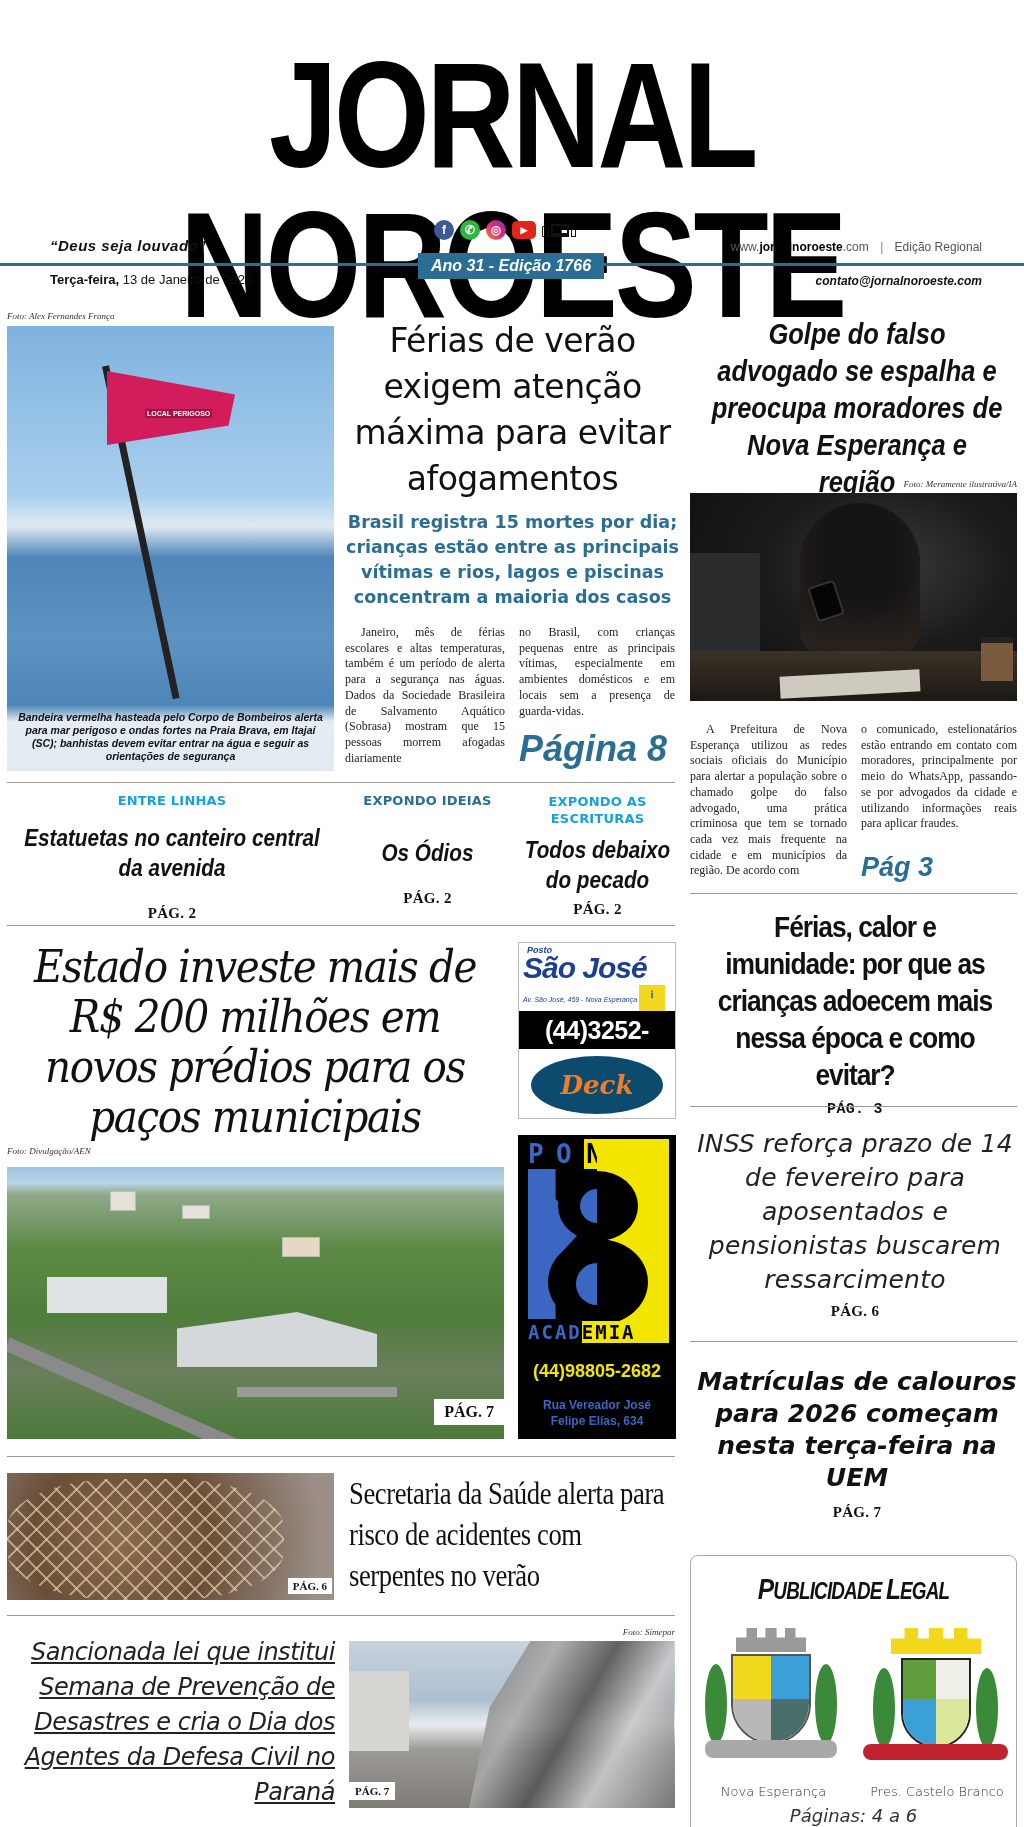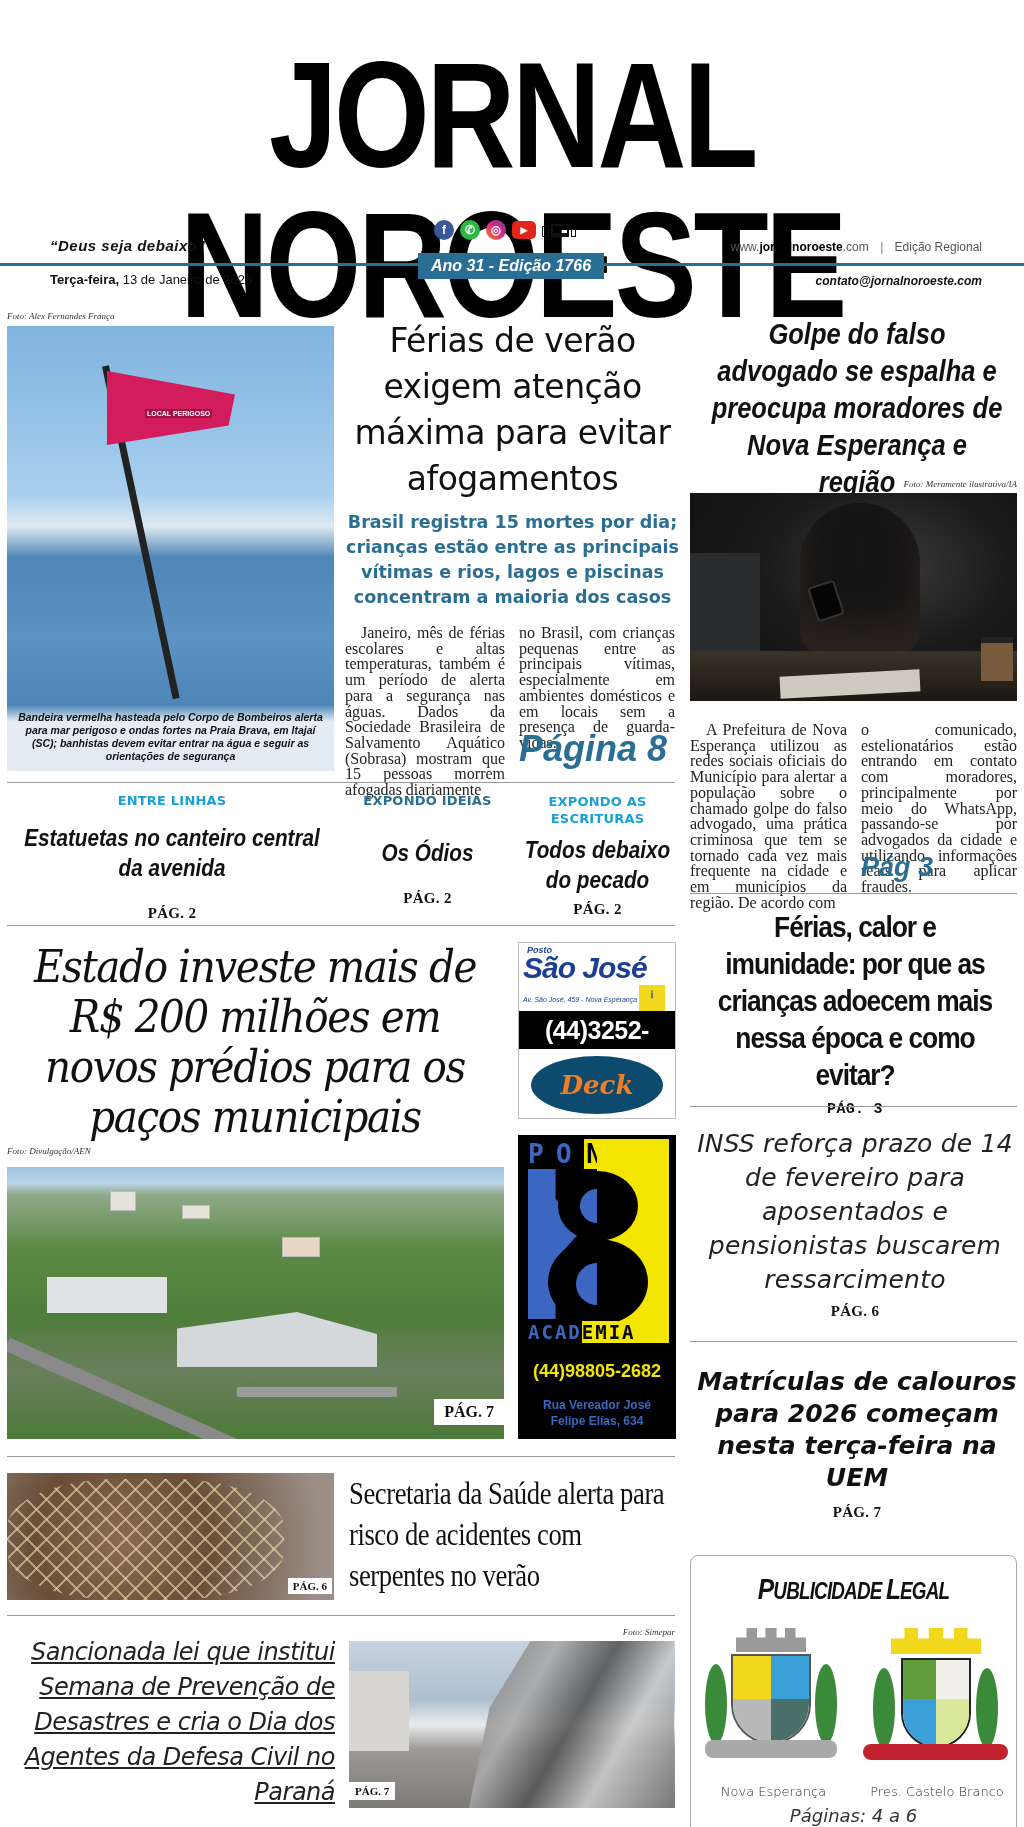--- a/index.html
+++ b/index.html
@@ -47,21 +47,21 @@
   .flag { position: absolute; left: 100px; top: 45px; width: 128px; height: 78px; background: #d21c5b; clip-path: polygon(0 0, 100% 30%, 95% 70%, 0 95%); }
   .flag-label { position: absolute; left: 138px; top: 83px; font-size: 7px; color: #fff; background: #9b1444; padding: 1px 2px; font-weight: 700; }
   .photo-caption {
     position: absolute; left: 0; bottom: 0; width: 100%; padding: 6px 8px 8px; text-align: center;
     background: linear-gradient(180deg, rgba(255,255,255,0) 0%, rgba(255,255,255,0.85) 25%);
     font-size: 10.5px; font-weight: 700; font-style: italic; color: #111; line-height: 13px;
   }
 
   .main-head { font-family: "DejaVu Sans", sans-serif; font-size: 33px; line-height: 46px; text-align: center; letter-spacing: -0.5px; }
   .main-sub { font-family: "DejaVu Sans", sans-serif; color: #2a6e93; font-size: 17.5px; line-height: 25px; text-align: center; font-weight: 700; }
-  .body-col { font-family: "Liberation Serif", serif; font-size: 16px; line-height: 15.7px; text-align: justify; color: #222; }
+  .body-col { font-family: "Liberation Serif", serif; font-size: 12px; line-height: 15.7px; text-align: justify; color: #222; }
   .body-col.indent { text-indent: 16px; }
   .page-ref { font-family: "Liberation Sans", sans-serif; color: #2a6e93; font-weight: 900; font-style: italic; }
 
   .golpe-head { font-family: "Liberation Sans", sans-serif; font-weight: 800; font-style: italic; font-size: 29px; line-height: 37px; text-align: center; transform: scaleX(0.88); transform-origin: center; }
   .photo-hacker { background: radial-gradient(ellipse at 60% 35%, #3a3a3a 0%, #1a1a1a 45%, #0d0d0d 100%); }
   .hacker-hood { position: absolute; left: 110px; top: 10px; width: 120px; height: 150px; background: #141414; border-radius: 60px 60px 20px 20px; box-shadow: inset 0 -30px 40px #2b2420; }
   .hacker-phone { position: absolute; left: 122px; top: 90px; width: 28px; height: 36px; background: #050505; border: 2px solid #333; transform: rotate(-18deg); border-radius: 4px; }
   .hacker-laptop { position: absolute; left: 0; top: 60px; width: 70px; height: 130px; background: #2a2c2e; }
   .hacker-table { position: absolute; left: 0; bottom: 0; width: 100%; height: 50px; background: linear-gradient(180deg,#3a3228,#1c1812); }
   .hacker-paper { position: absolute; left: 90px; bottom: 6px; width: 140px; height: 22px; background: #cfcac0; transform: rotate(-3deg); }
@@ -123,21 +123,21 @@
   <span class="soc wa">✆</span>
   <span class="soc ig">◎</span>
   <span class="soc yt">▶</span>
   <span class="devices">
     <span class="dev-tab"></span>
       <span class="dev-mon"></span>
       <span class="dev-ph"></span>
   </span>
 </div>
 
-<div class="abs motto">“Deus seja debaixo”</div>
+<div class="abs motto">“Deus seja louvado”</div>
 <div class="abs rule-blue"></div>
 <div class="abs edition-badge">Ano 31 - Edição 1766</div>
 <div class="abs date-line">
   <b>Terça-feira,</b>
   <span>13 de Janeiro de 2026</span>
 </div>
 <div class="abs site-line">
   <span><span>www.</span><b>jornalnoroeste</b><span>.com</span></span>
   <span class="sep">|</span>
   <span>Edição Regional</span>

